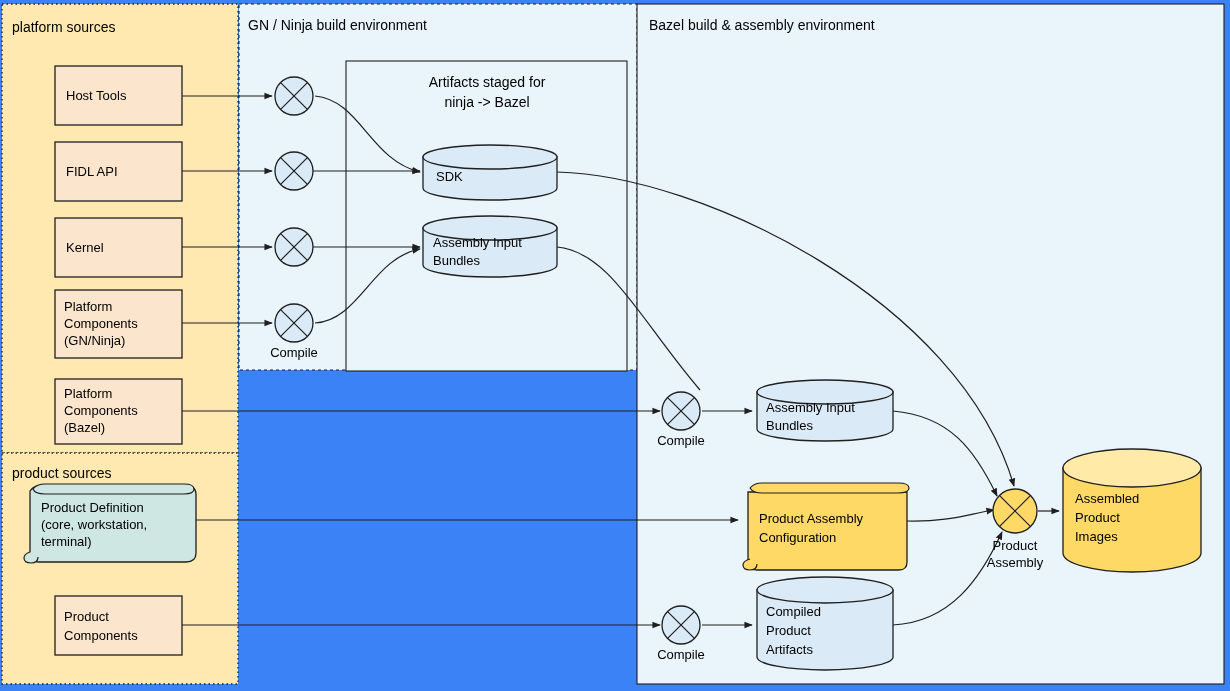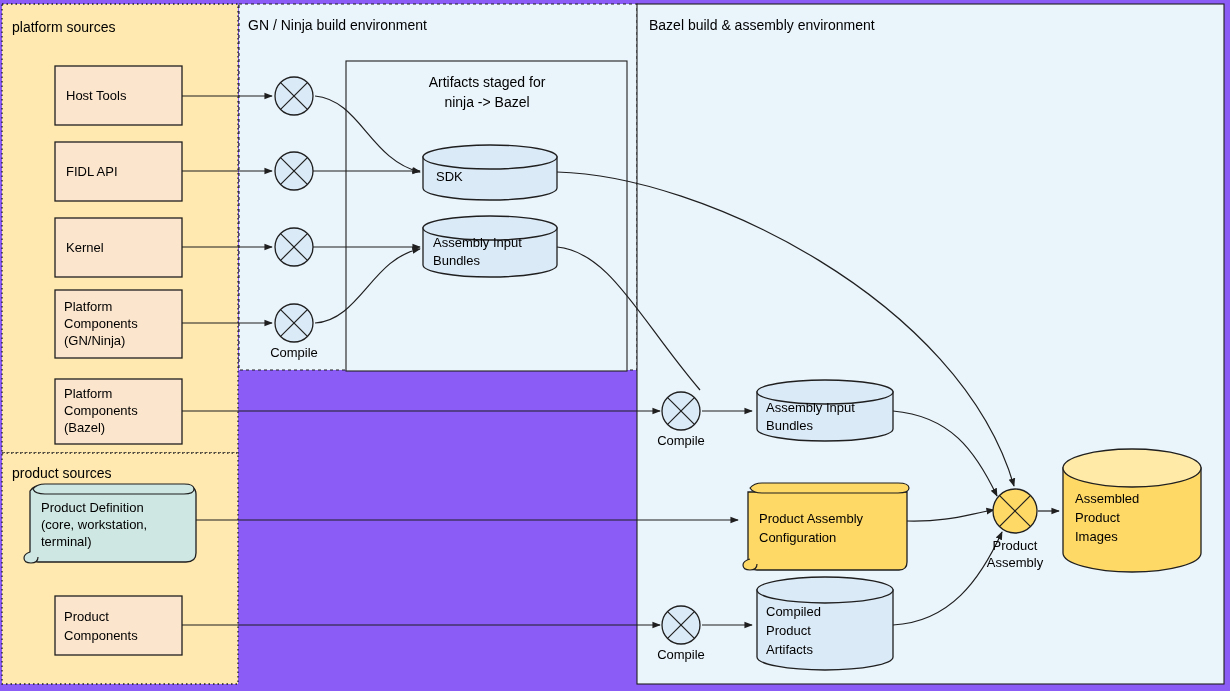--- a/index.html
+++ b/index.html
@@ -1,17 +1,17 @@
 <!DOCTYPE html>
 <html><head>
 <meta charset="utf-8">
 <style>
   html,body{margin:0;padding:0;background:#ffffff;}
   body{font-family:"Liberation Sans",sans-serif;}
-  #stage{position:relative;width:1230px;height:691px;overflow:hidden;background:#8b5cf6;}
+  #stage{position:relative;width:1230px;height:691px;overflow:hidden;background:#3b82f6;}
   svg{display:block;}
   .lbl{font-family:"Liberation Sans",sans-serif;font-size:13px;fill:#000;}
   .lbl-region{font-family:"Liberation Sans",sans-serif;font-size:14px;fill:#000;}
   .lbl-node{font-family:"Liberation Sans",sans-serif;font-size:13px;fill:#000;}
   .edge{fill:none;stroke:#1f1f1f;stroke-width:1.2;}
 </style>
 </head>
 <body>
 
 <div id="stage">

